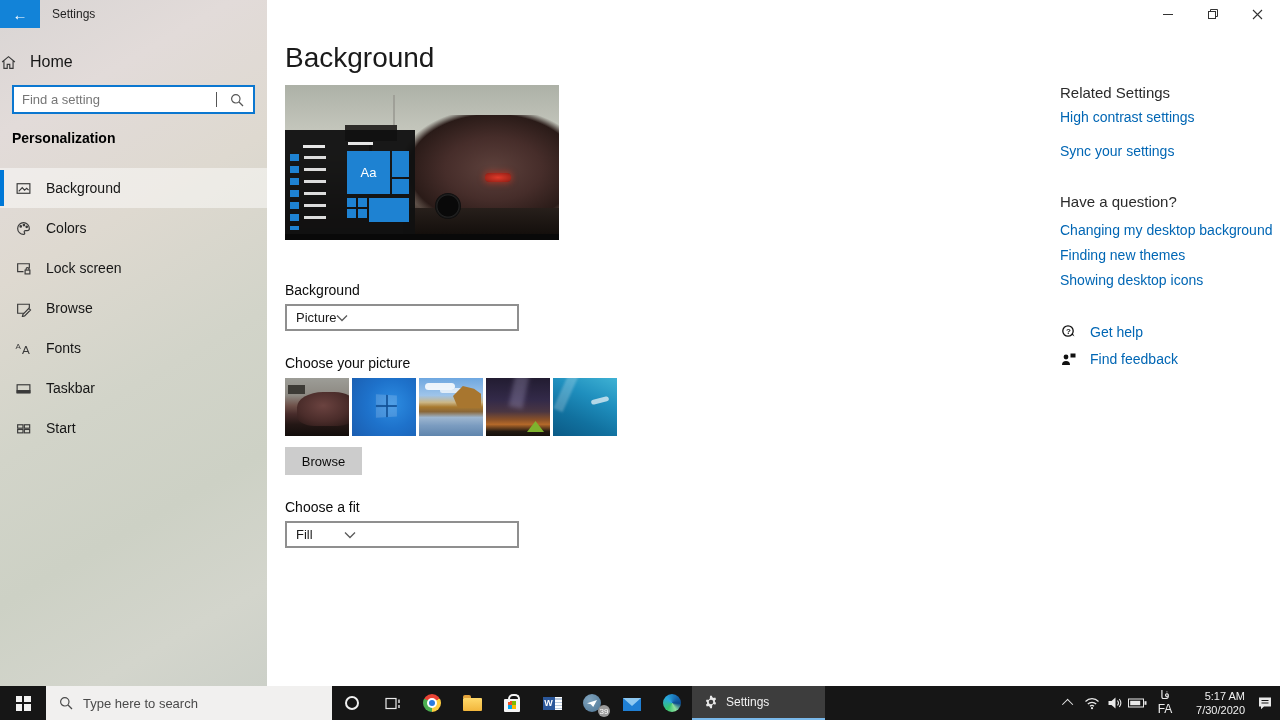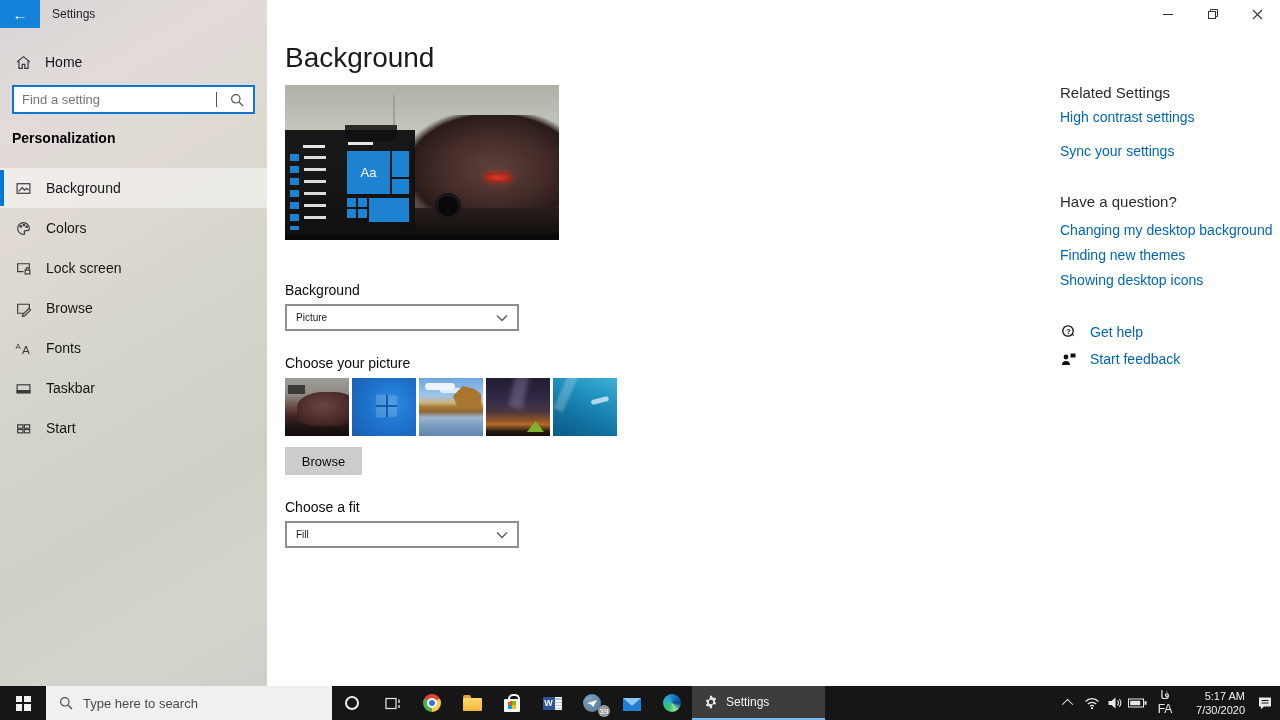--- a/index.html
+++ b/index.html
@@ -8,21 +8,21 @@
   .screen { position:relative; width:1280px; height:720px; background:#fff; overflow:hidden; }
 
   
   .sidebar { position:absolute; left:0; top:0; width:267px; height:686px;
     background:linear-gradient(150deg,#d9d5d4 0%,#e2dbd9 16%,#ded9d0 34%,#d2d4c9 55%,#cdd1c5 72%,#d3d5cc 88%,#ccd0c8 100%); }
   .back-btn { position:absolute; left:0; top:0; width:40px; height:28px; background:#1283d8;
     color:#fff; display:flex; align-items:center; justify-content:center; font-size:15px; cursor:default; }
   .app-title { position:absolute; left:52px; top:7px; font-size:12px; color:#1f1f1f; }
 
   .home-row { position:absolute; left:0; top:46px; width:267px; height:32px; display:flex;
-    align-items:center; gap:13px; padding-left:15px; font-size:14px; color:#161616; }
+    align-items:center; gap:13px; font-size:16px; color:#161616; }
 
   .find-box { position:absolute; left:12px; top:85px; width:243px; height:29px; background:#fff;
     border:2px solid #0b77d0; display:flex; align-items:center; }
   .find-box input { flex:1; border:none; outline:none; background:transparent; font-size:13px;
     color:#3a3a3a; padding-left:8px; font-family:"Liberation Sans",sans-serif; }
   .find-box input::placeholder { color:#767676; }
   .find-caret { width:1px; height:15px; background:#555; margin-right:4px; }
   .find-glass { width:32px; height:100%; display:flex; align-items:center; justify-content:center; }
 
   .section-header { position:absolute; left:12px; top:130px; font-size:14px; font-weight:bold; color:#000; }
@@ -74,21 +74,21 @@
   .t-mini2 { left:11px; top:56px; width:9px; height:9px; }
   .t-mini3 { left:0; top:67px; width:9px; height:9px; }
   .t-mini4 { left:11px; top:67px; width:9px; height:9px; }
   .t-wide { left:22px; top:56px; width:40px; height:24px; }
   .pv-taskbar { position:absolute; left:0; right:0; bottom:0; height:6px; background:#090909; }
 
   .field-label { position:absolute; left:18px; font-size:14px; color:#0b0b0b; }
   .lbl-bg { top:282px; } .lbl-pic { top:355px; } .lbl-fit { top:499px; }
 
   .combo { position:absolute; left:18px; width:234px; height:27px; background:#fff; border:2px solid #8f8f8f;
-    display:flex; align-items:center; justify-content:space-between; padding:0 9px; font-size:10px; color:#1b1b1b; cursor:default; }
+    display:flex; align-items:center; padding:0 9px; font-size:13px; color:#1b1b1b; cursor:default; }
   .combo-bg { top:304px; } .combo-fit { top:521px;gap:31px; }
 
   .thumbs { position:absolute; left:18px; top:378px; display:flex; gap:3px; }
   .thumb { width:64px; height:58px; position:relative; overflow:hidden; cursor:default; }
   .th-car { background:linear-gradient(180deg,#9d9d97 0%,#8d8982 30%,#6e5049 48%,#482c2b 62%,#241715 80%,#120d0b 100%); }
   .th-car::before { content:""; position:absolute; left:3px; top:7px; width:17px; height:9px; background:#3d3b36; }
   .th-car::after { content:""; position:absolute; right:-6px; top:14px; width:58px; height:34px; border-radius:45% 35% 30% 30%;
     background:radial-gradient(ellipse at 45% 40%, #6b4340 0%, #4a2c2a 55%, #2a1917 90%); }
   .th-win { background:radial-gradient(circle at 62% 45%, #2d8de2 0%, #1e72cb 48%, #1a5db0 100%); }
   .th-win::before { content:""; position:absolute; left:24px; top:17px; width:22px; height:22px;
@@ -273,21 +273,21 @@
           <text x="6" y="10" font-size="8" fill="#111" font-family="Liberation Sans, sans-serif" font-weight="bold">?</text>
         </svg>
         <span class="rc-link">Get help</span>
       </div>
       <div class="help-row">
         <svg width="18" height="16">
           <circle cx="6" cy="6" r="2.4" fill="#111"></circle>
           <path d="M2 14 a4 4 0 0 1 8 0 z" fill="#111"></path>
           <rect x="10.5" y="2.5" width="5" height="4" fill="#111"></rect>
         </svg>
-        <span class="rc-link">Start feedback</span>
+        <span class="rc-link">Find feedback</span>
       </div>
     </div>
   </div>
 
   <div class="sidebar">
     <div class="back-btn">
         <span>←</span>
       </div>
     <div class="app-title">Settings</div>
 

